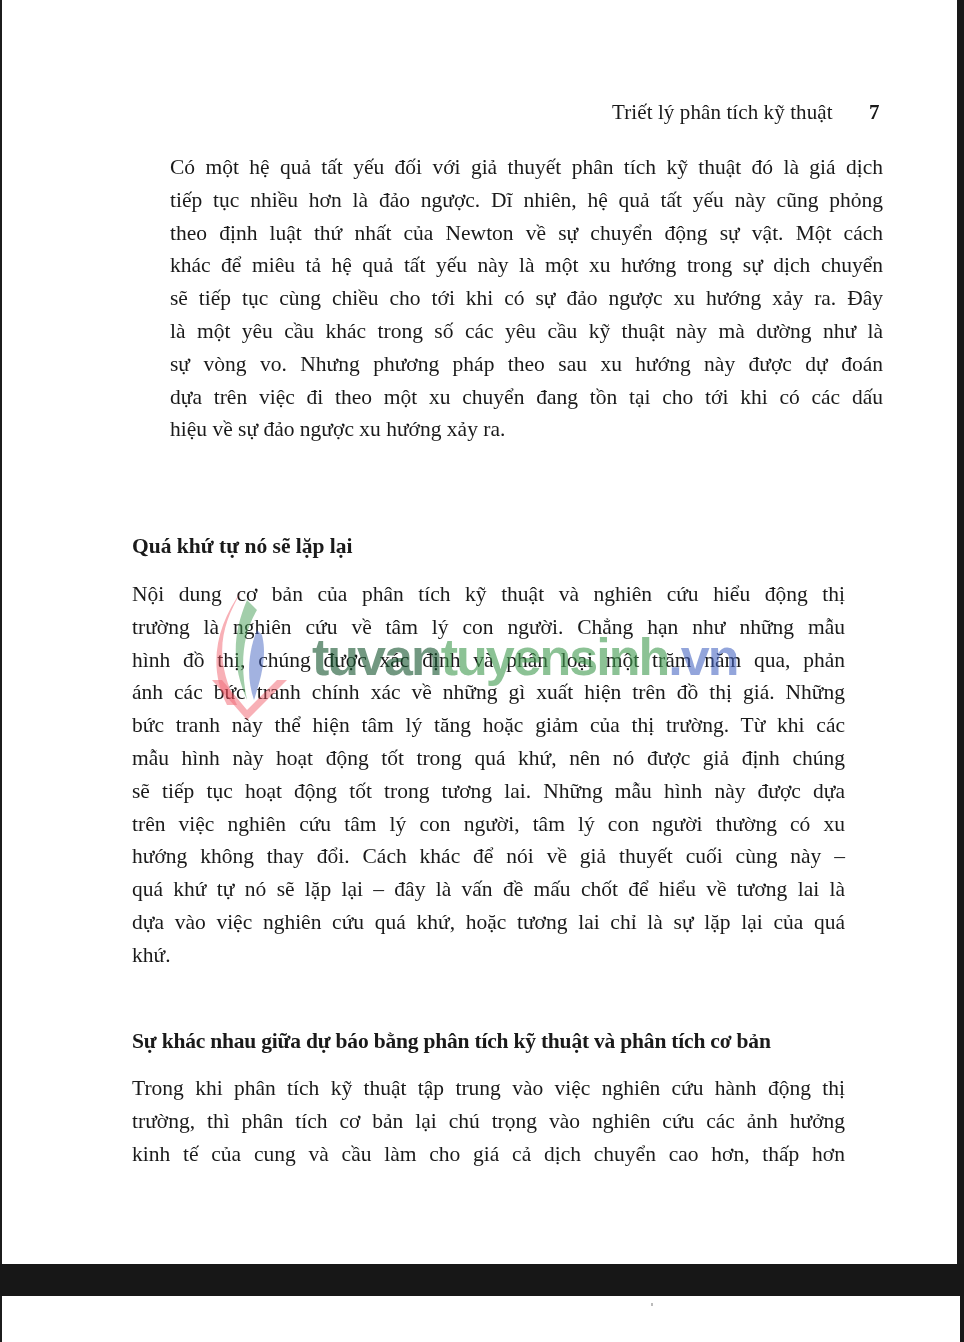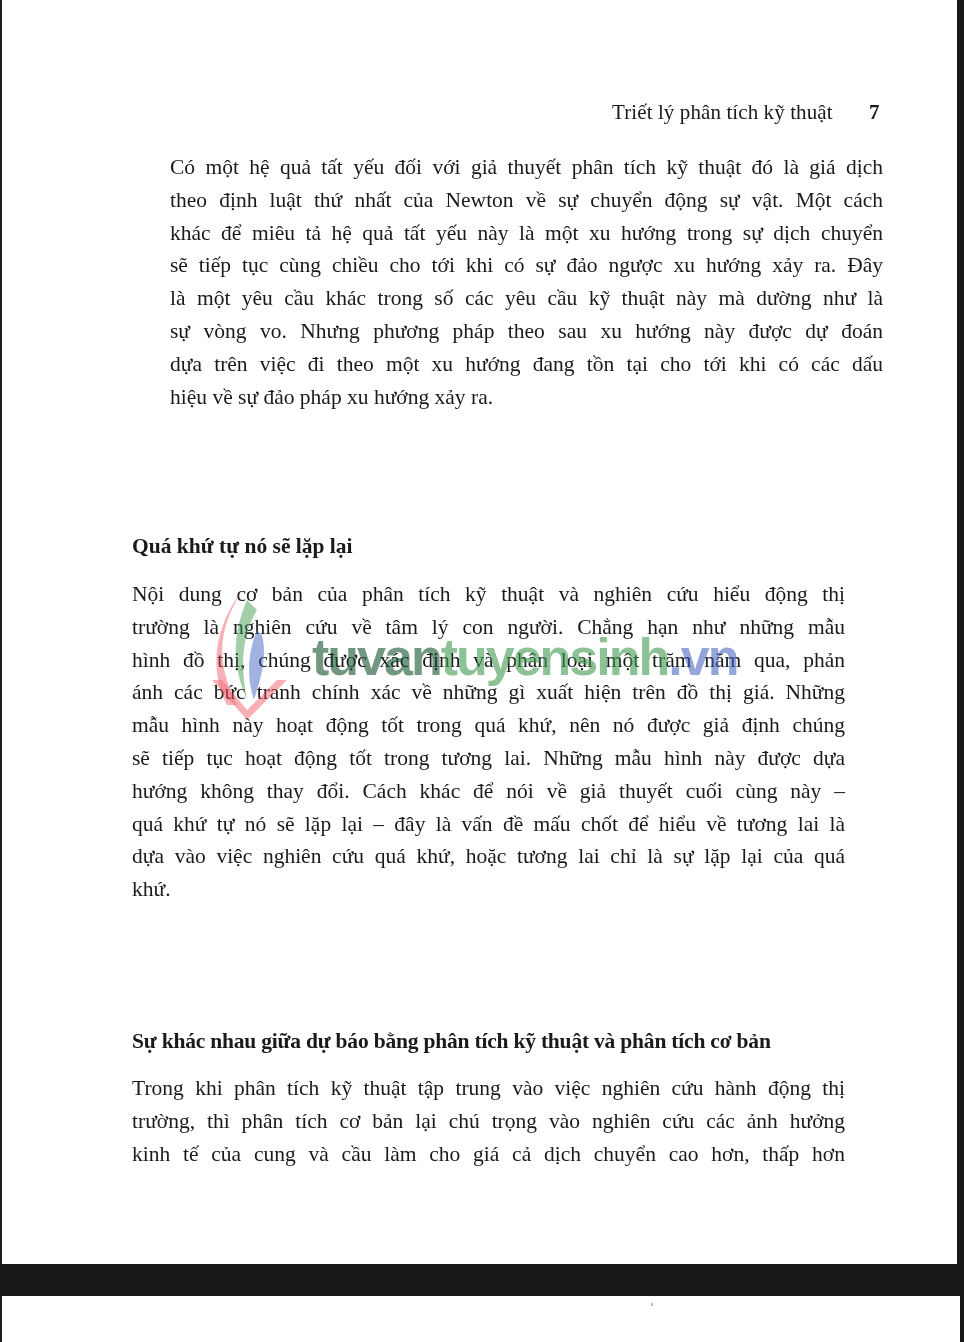--- a/index.html
+++ b/index.html
@@ -32,38 +32,41 @@
 <div class="page">
   <div class="edge-left"></div>
   <div class="edge-right"></div>
   <div class="edge-right2"></div>
 
   <div class="running-head">Triết lý phân tích kỹ thuật</div>
   <div class="page-num">7</div>
 
   <div class="text p1">
     <span class="ln">Có một hệ quả tất yếu đối với giả thuyết phân tích kỹ thuật đó là giá dịch</span>
+    <span class="ln">tiếp tục nhiều hơn là đảo ngược. Dĩ nhiên, hệ quả tất yếu này cũng phỏng</span>
     <span class="ln">theo định luật thứ nhất của Newton về sự chuyển động sự vật. Một cách</span>
     <span class="ln">khác để miêu tả hệ quả tất yếu này là một xu hướng trong sự dịch chuyển</span>
     <span class="ln">sẽ tiếp tục cùng chiều cho tới khi có sự đảo ngược xu hướng xảy ra. Đây</span>
     <span class="ln">là một yêu cầu khác trong số các yêu cầu kỹ thuật này mà dường như là</span>
     <span class="ln">sự vòng vo. Nhưng phương pháp theo sau xu hướng này được dự đoán</span>
-    <span class="ln">dựa trên việc đi theo một xu hướng đang tồn tại cho tới khi có các dấu</span>
-    <span class="ln last">hiệu về sự đảo pháp xu hướng xảy ra.</span>
+    <span class="ln">dựa trên việc đi theo một xu chuyển đang tồn tại cho tới khi có các dấu</span>
+    <span class="ln last">hiệu về sự đảo ngược xu hướng xảy ra.</span>
   </div>
 
   <div class="h-italic">Quá khứ tự nó sẽ lặp lại</div>
 
   <div class="text p2">
     <span class="ln">Nội dung cơ bản của phân tích kỹ thuật và nghiên cứu hiểu động thị</span>
     <span class="ln">trường là nghiên cứu về tâm lý con người. Chẳng hạn như những mẫu</span>
     <span class="ln">hình đồ thị, chúng được xác định và phân loại một trăm năm qua, phản</span>
     <span class="ln">ánh các bức tranh chính xác về những gì xuất hiện trên đồ thị giá. Những</span>
+    <span class="ln">bức tranh này thể hiện tâm lý tăng hoặc giảm của thị trường. Từ khi các</span>
     <span class="ln">mẫu hình này hoạt động tốt trong quá khứ, nên nó được giả định chúng</span>
     <span class="ln">sẽ tiếp tục hoạt động tốt trong tương lai. Những mẫu hình này được dựa</span>
+    <span class="ln">trên việc nghiên cứu tâm lý con người, tâm lý con người thường có xu</span>
     <span class="ln">hướng không thay đổi. Cách khác để nói về giả thuyết cuối cùng này –</span>
     <span class="ln">quá khứ tự nó sẽ lặp lại – đây là vấn đề mấu chốt để hiểu về tương lai là</span>
     <span class="ln">dựa vào việc nghiên cứu quá khứ, hoặc tương lai chỉ là sự lặp lại của quá</span>
     <span class="ln last">khứ.</span>
   </div>
 
   <div class="h-bold">Sự khác nhau giữa dự báo bằng phân tích kỹ thuật và phân tích cơ bản</div>
 
   <div class="text p3">
     <span class="ln">Trong khi phân tích kỹ thuật tập trung vào việc nghiên cứu hành động thị</span>

